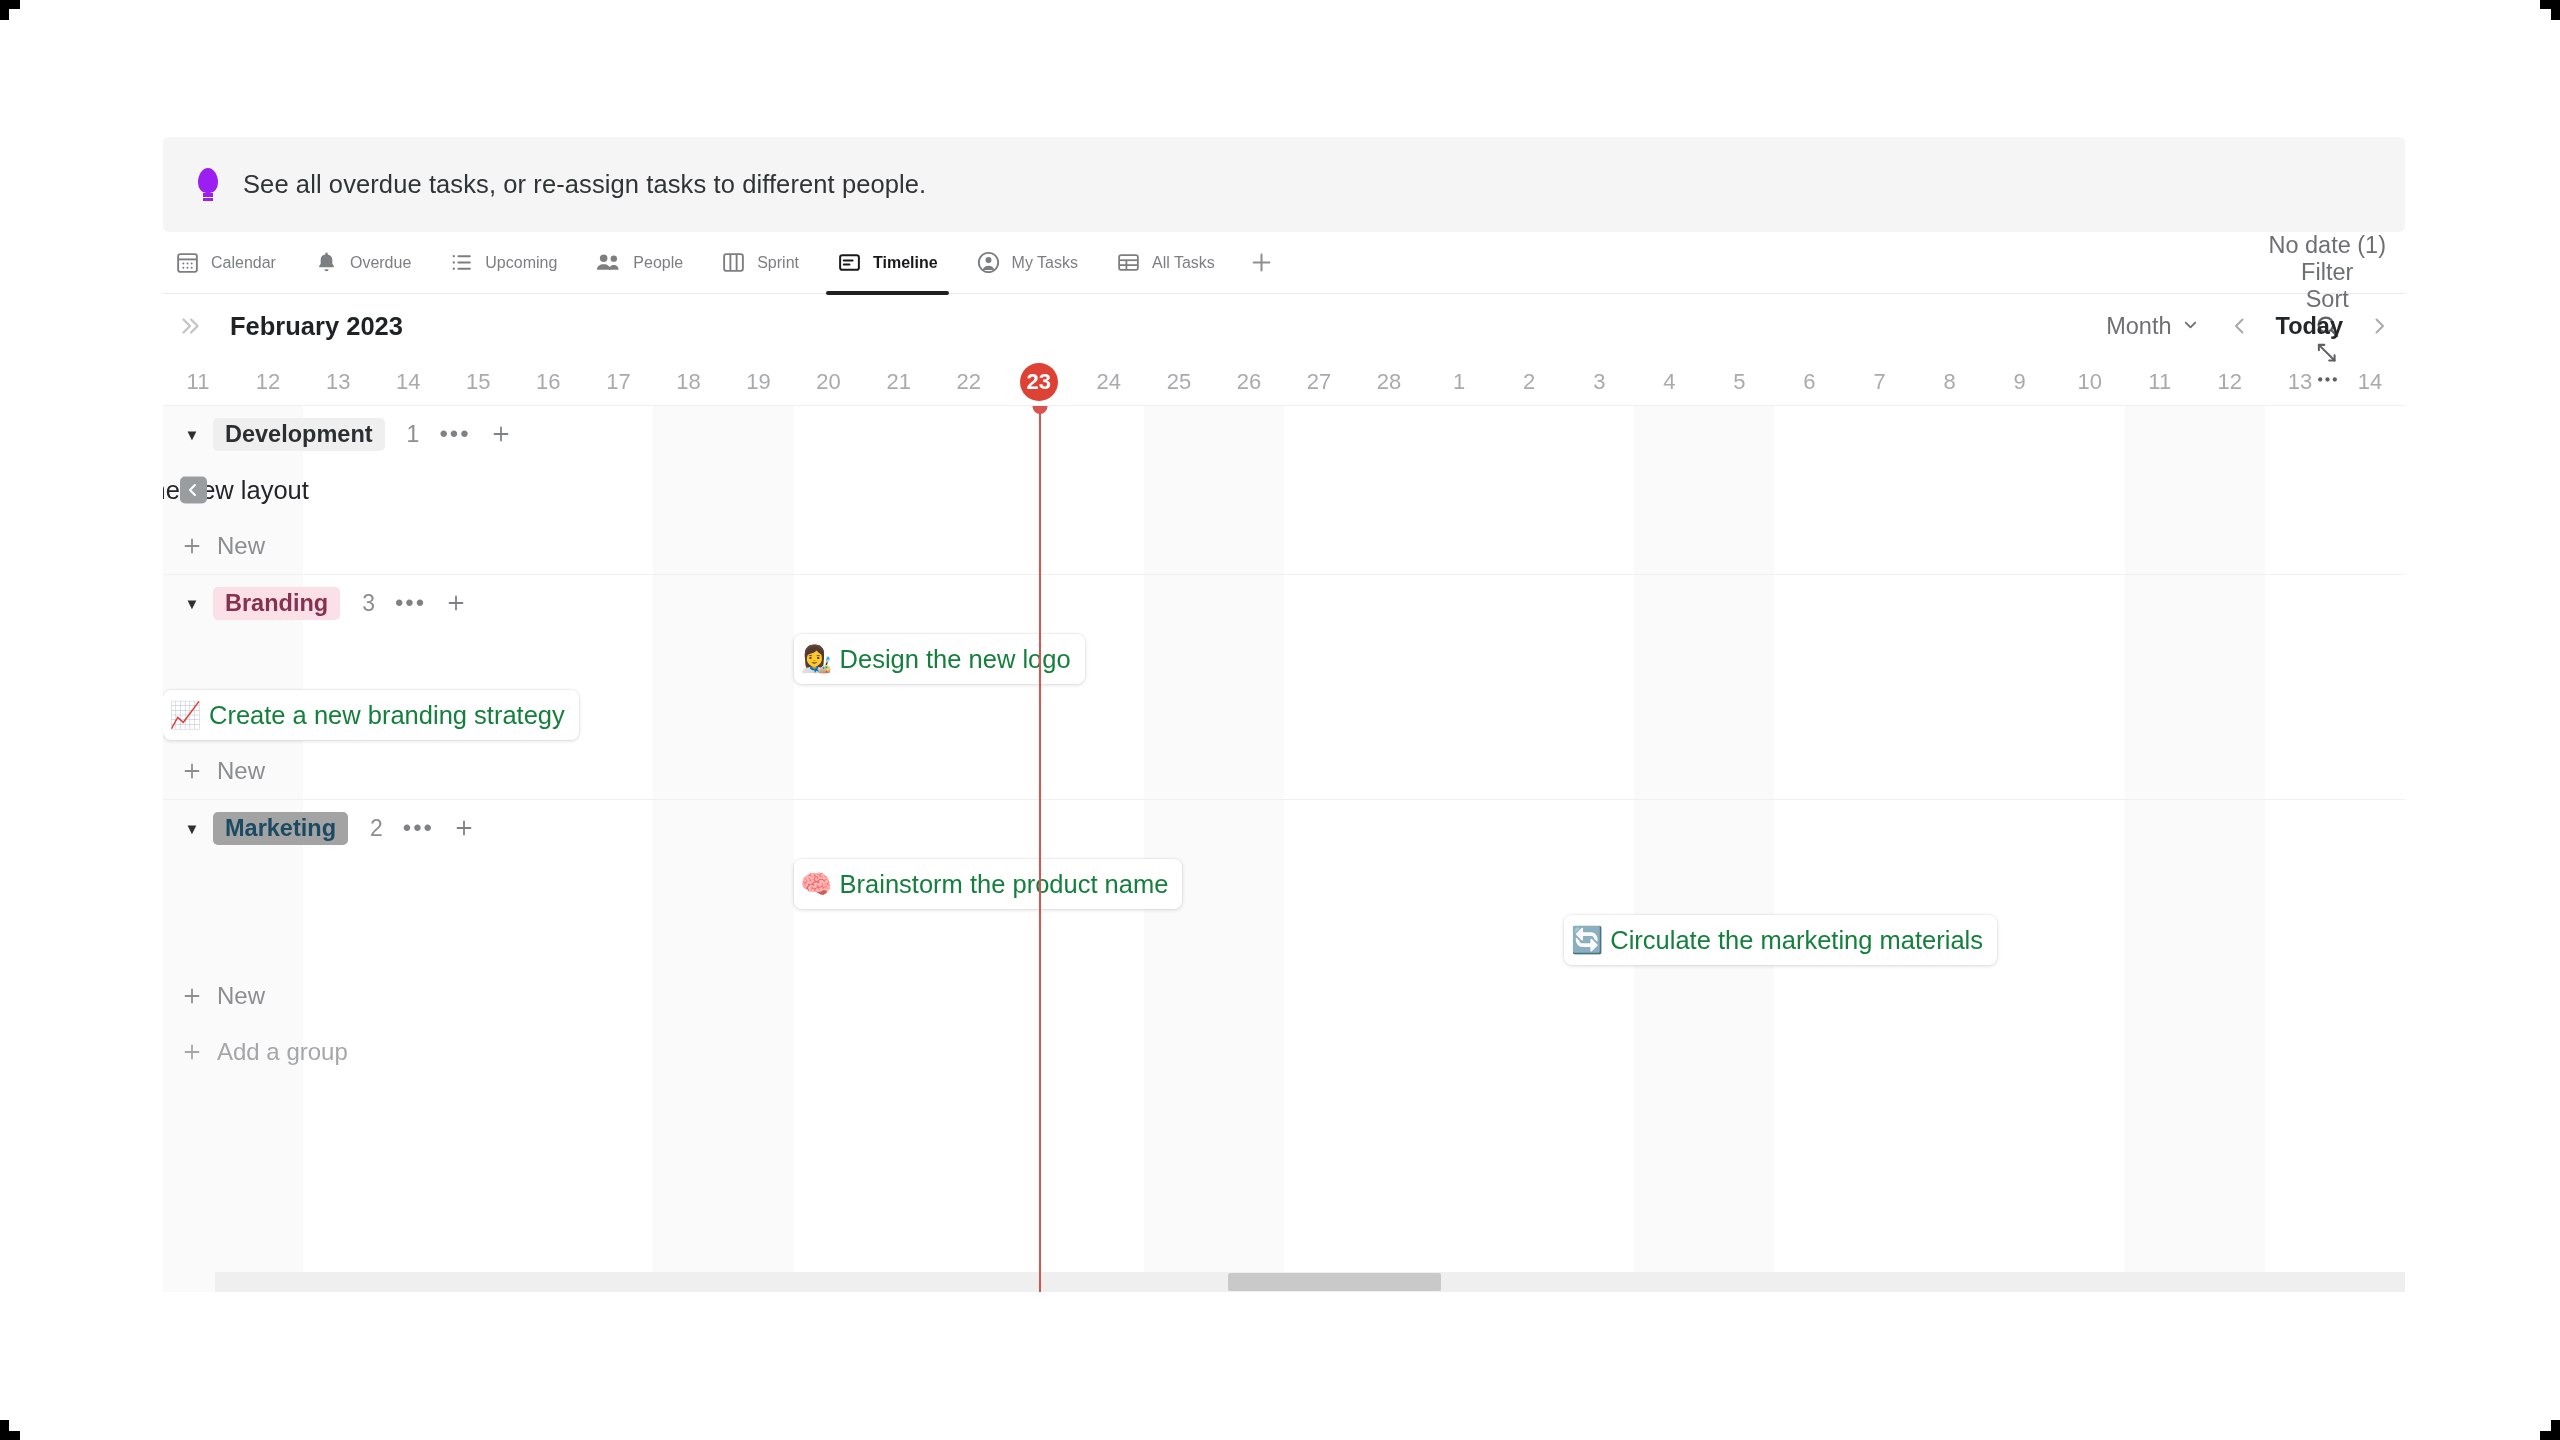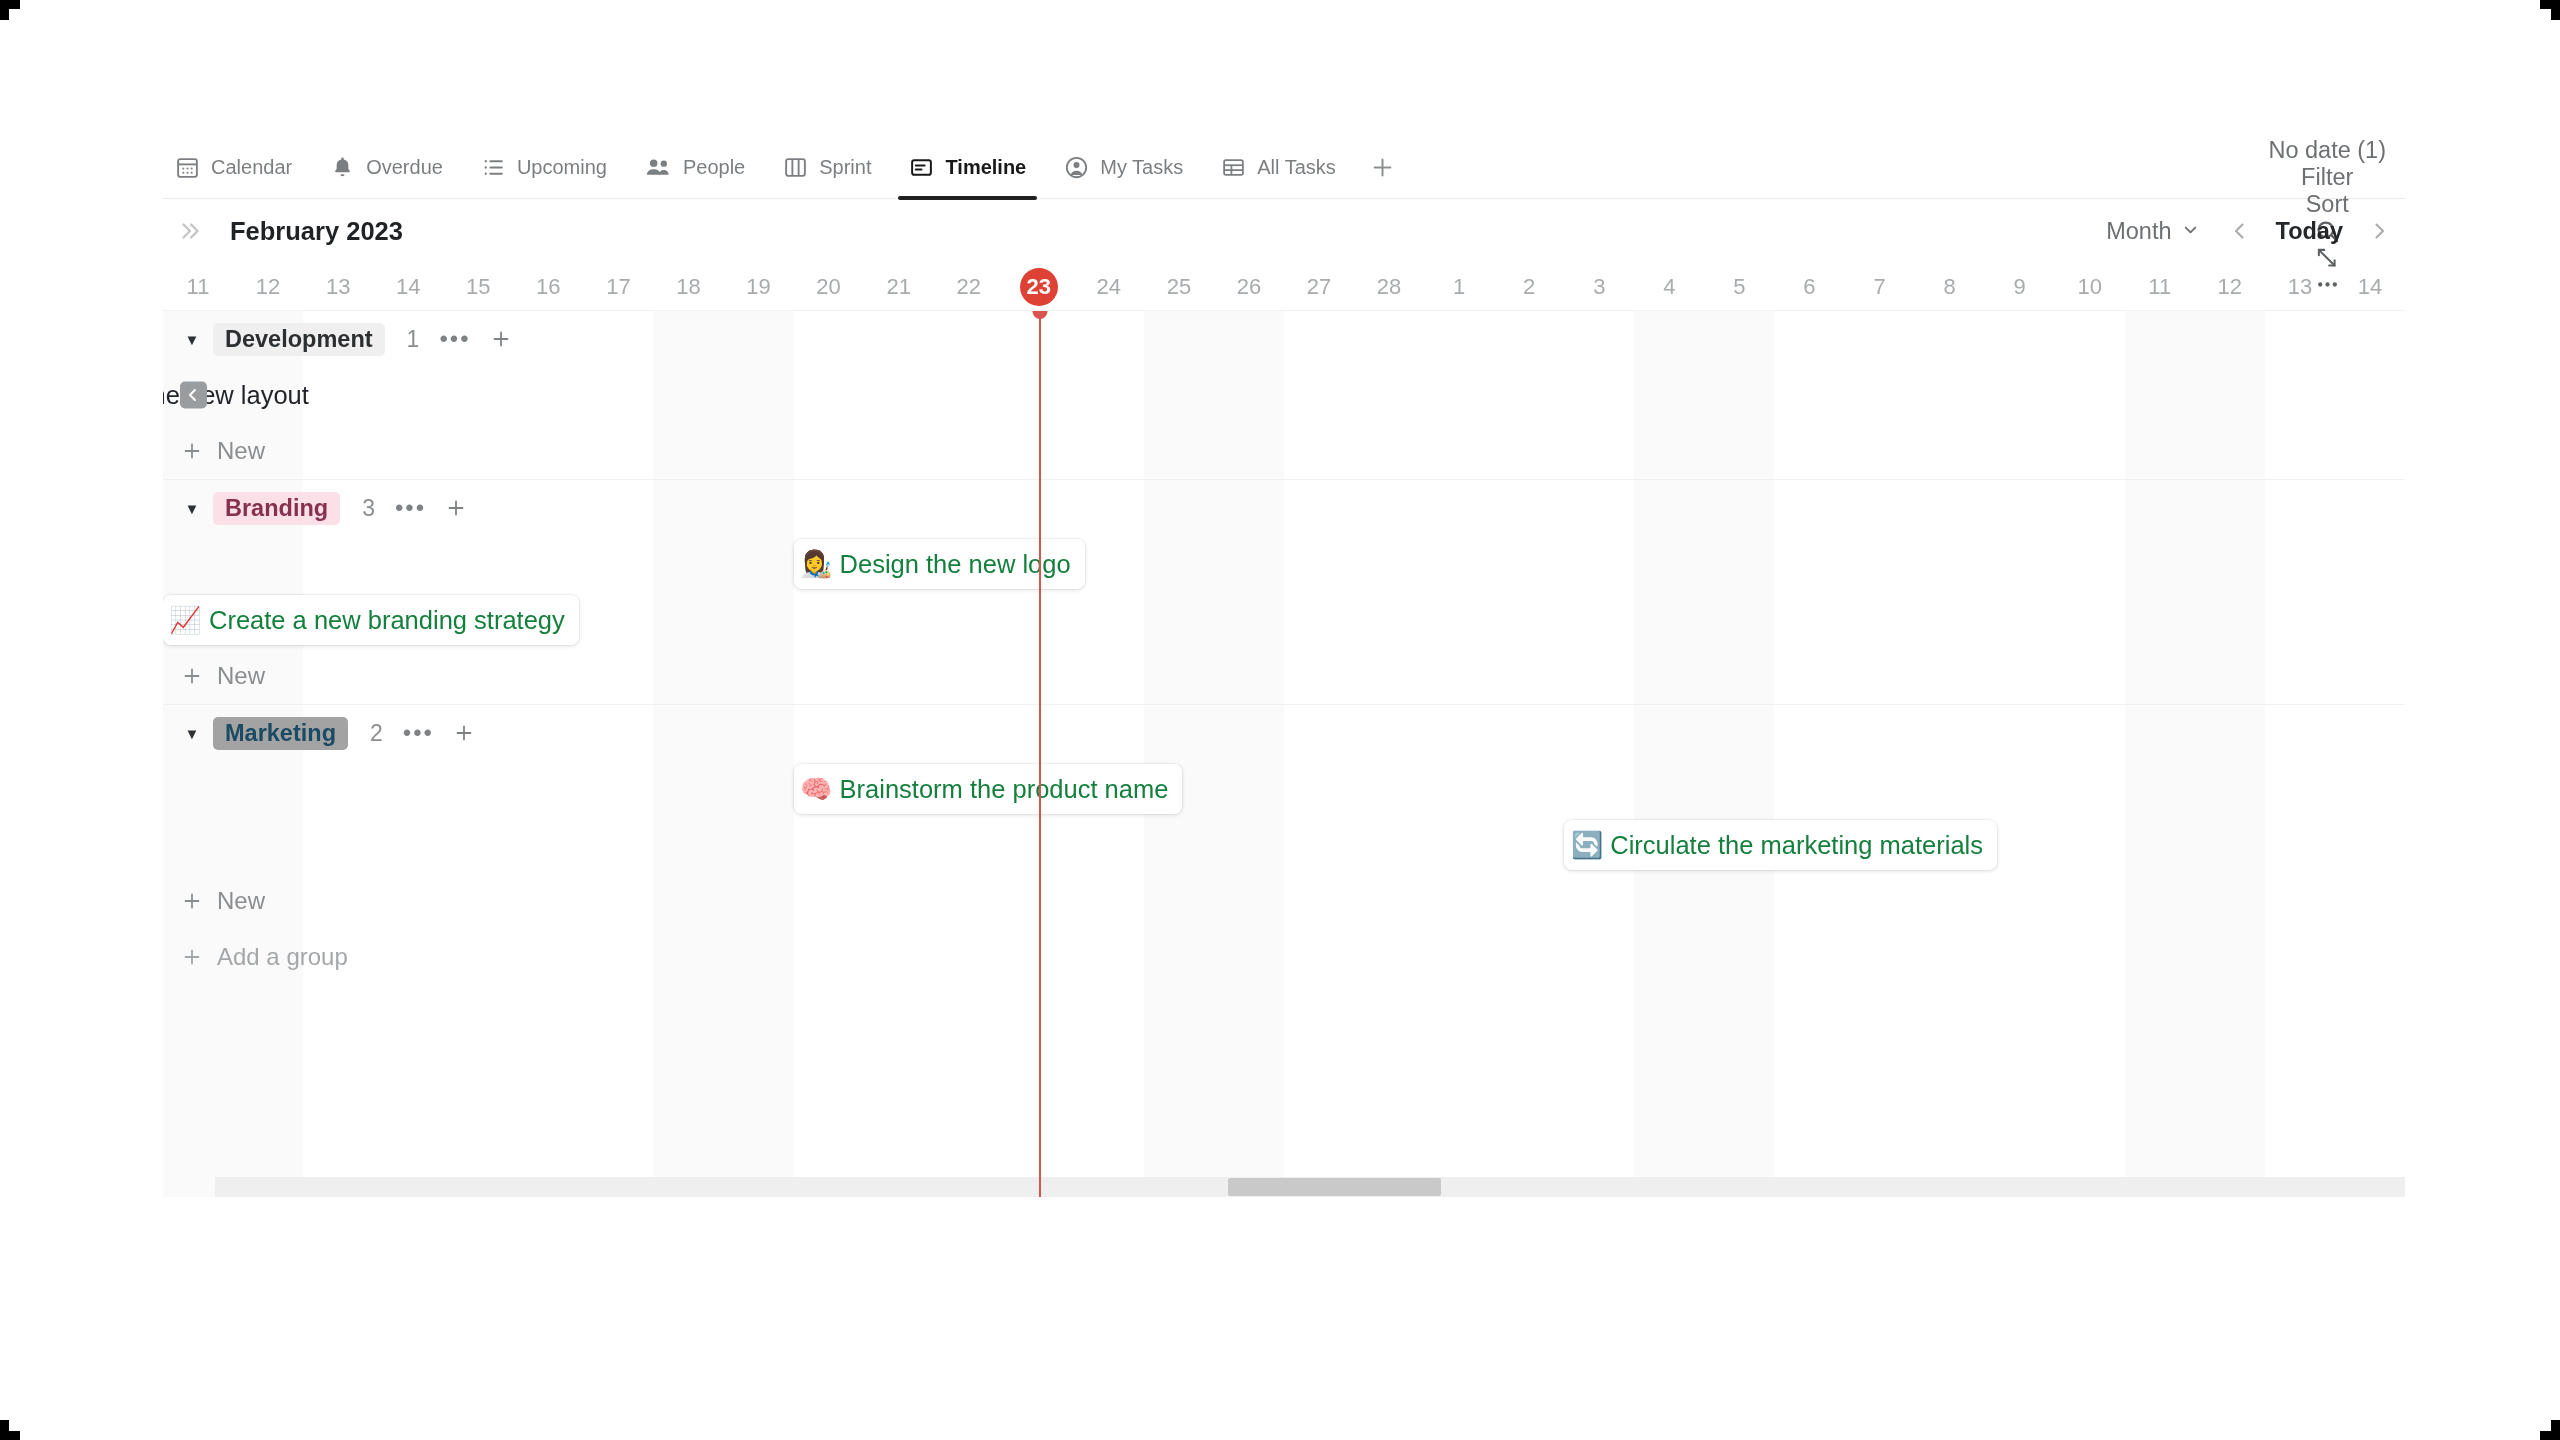--- a/index.html
+++ b/index.html
@@ -73,21 +73,21 @@
     height: 62px;
     display: flex;
     align-items: stretch;
     border-bottom: 1.5px solid #eaeaea;
     position: relative;
   }
   .tabs { display: flex; align-items: stretch; }
   .tab {
     display: flex; align-items: center; gap: 11px;
     padding: 0 19px;
-    font-size: 20px;
+    font-size: 16px;
     color: #7c7f82;
     position: relative;
     cursor: pointer;
     white-space: nowrap;
   }
   .tab:first-child { padding-left: 12px; }
   .tab.active { color: #18191a; font-weight: 600; }
   .tab.active::after {
     content: "";
     position: absolute;
@@ -348,20 +348,28 @@
     <i class="h"></i>
     <i class="v"></i>
   </div>
 <div class="corner c-br">
     <i class="h"></i>
     <i class="v"></i>
   </div>
 
 <div class="app">
 
+  <div class="tip-banner">
+    <span class="bulb">
+      <i class="glass"></i>
+        <i class="base"></i>
+        <i class="base2"></i>
+    </span>
+    <span class="tip-text">See all overdue tasks, or re-assign tasks to different people.</span>
+  </div>
 
   <div class="tabbar">
     <div class="tabs">
 
       <div class="tab">
         <span>
           <svg width="25" height="25" viewBox="0 0 24 24" fill="none" stroke="currentColor" stroke-width="1.8">
             <rect x="3" y="4" width="18" height="17" rx="2"></rect>
             <line x1="3" y1="9" x2="21" y2="9"></line>
             <circle cx="8" cy="13" r="1" fill="currentColor" stroke="none"></circle>

